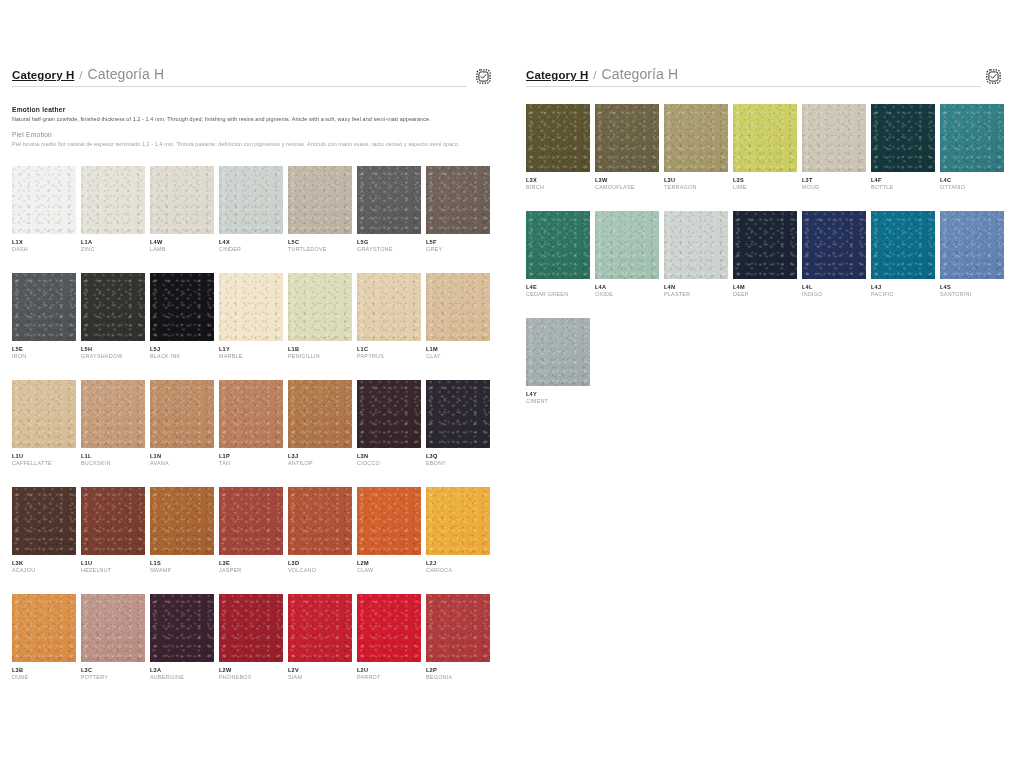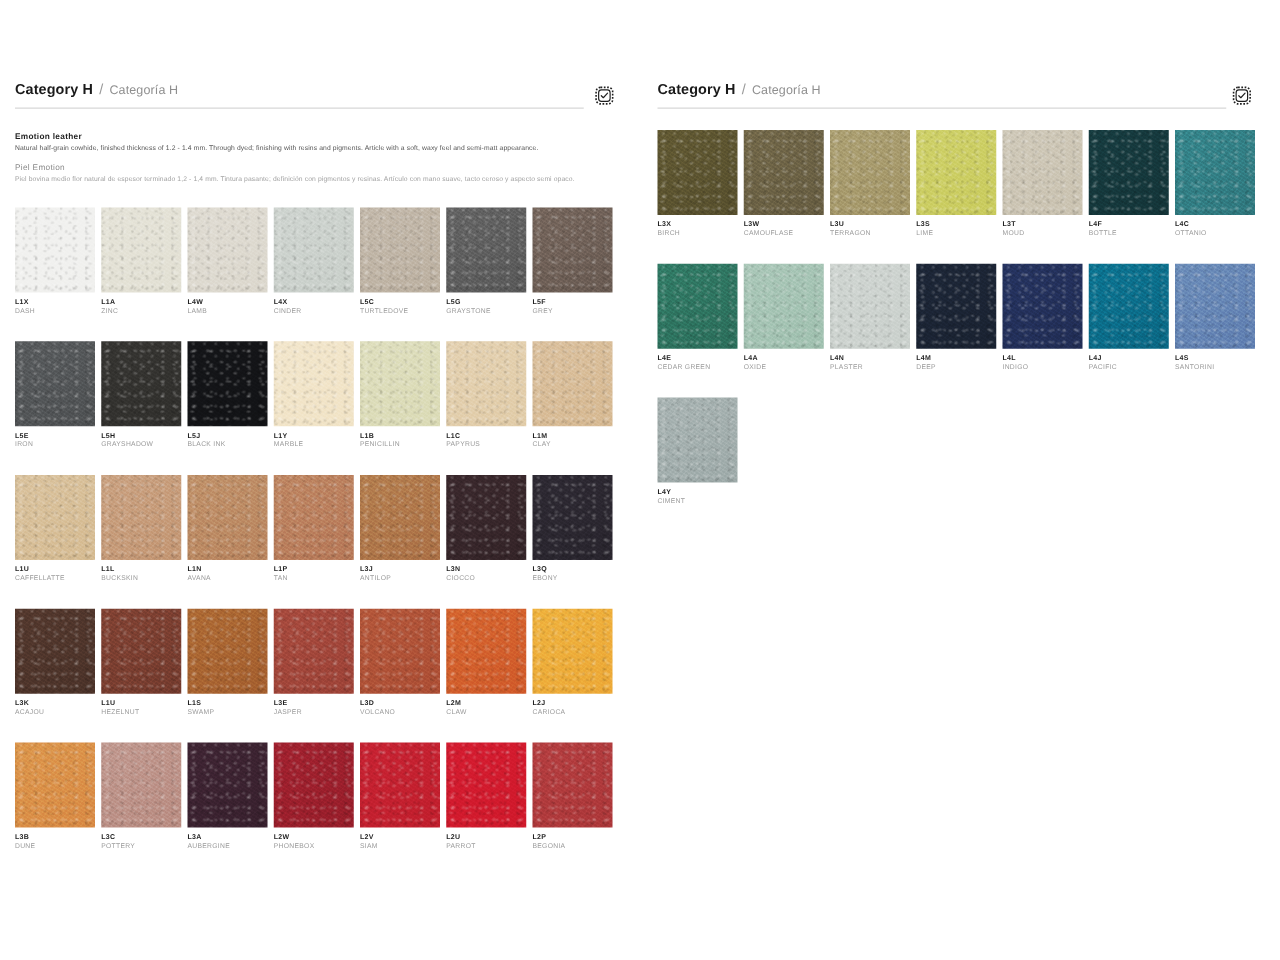--- a/index.html
+++ b/index.html
@@ -35,28 +35,29 @@
     align-items: baseline;
     gap: 5px;
     height: 17px;
   }
 
   .title-main {
     font-size: 11.5px;
     font-weight: bold;
     color: #1a1a1a;
     letter-spacing: 0.1px;
+    text-decoration: underline;
   }
   .title-sep {
     font-size: 11.5px;
     font-weight: normal;
     color: #9a9a9a;
   }
   .title-alt {
-    font-size: 10px;
+    font-size: 14px;
     font-weight: normal;
     color: #8f8f8f;
     letter-spacing: 0.1px;
   }
 
   .title-rule {
     position: absolute;
     left: 0;
     top: 20px;
     height: 1px;

